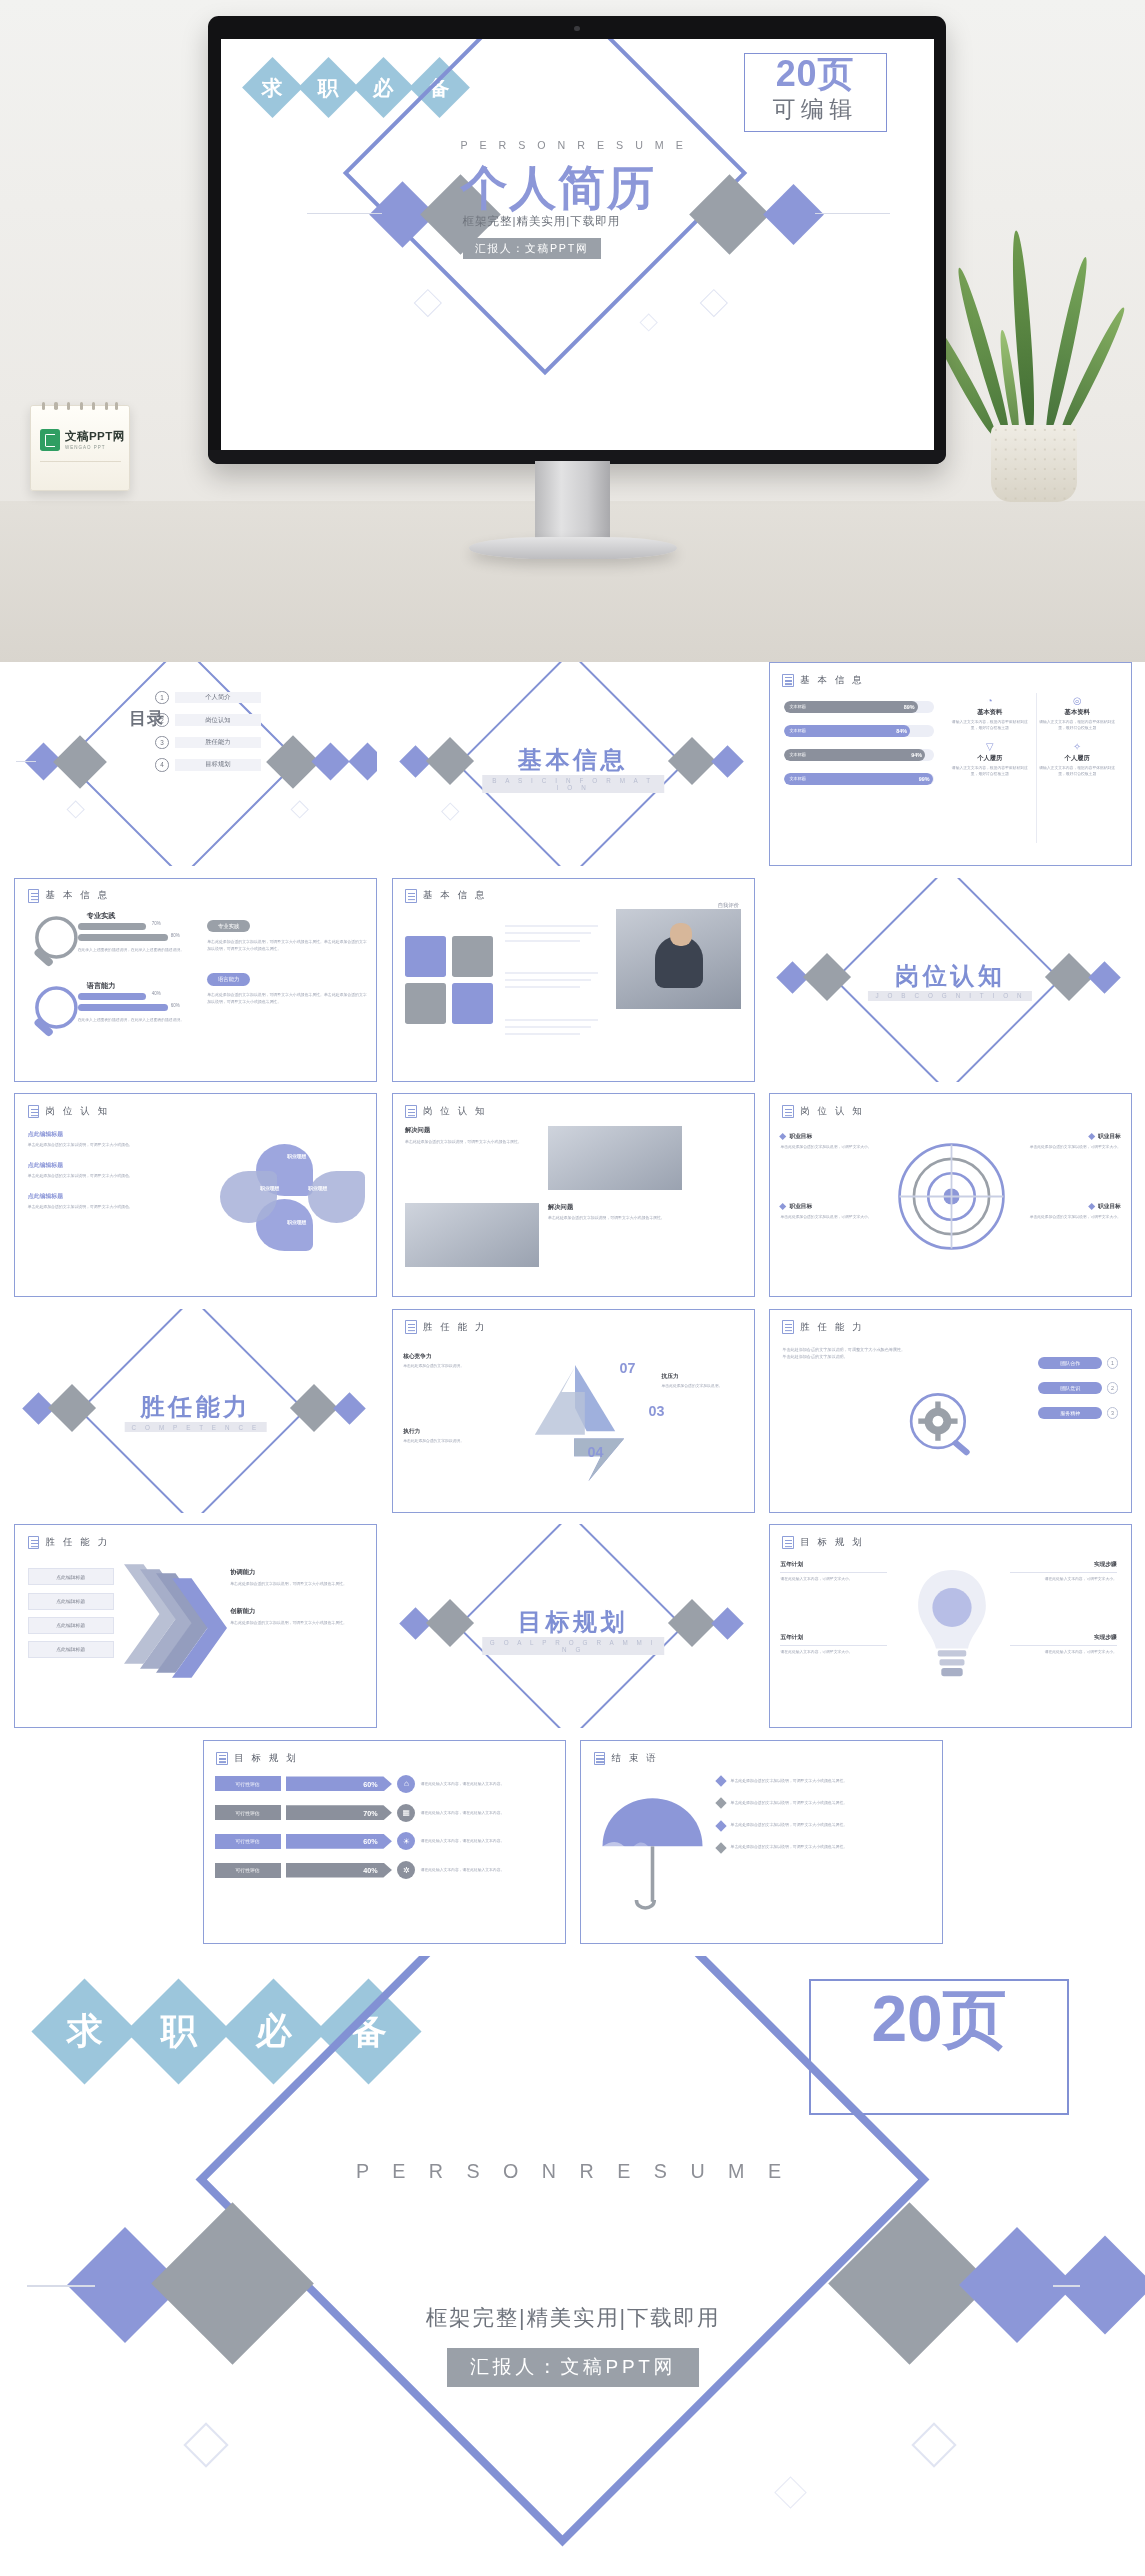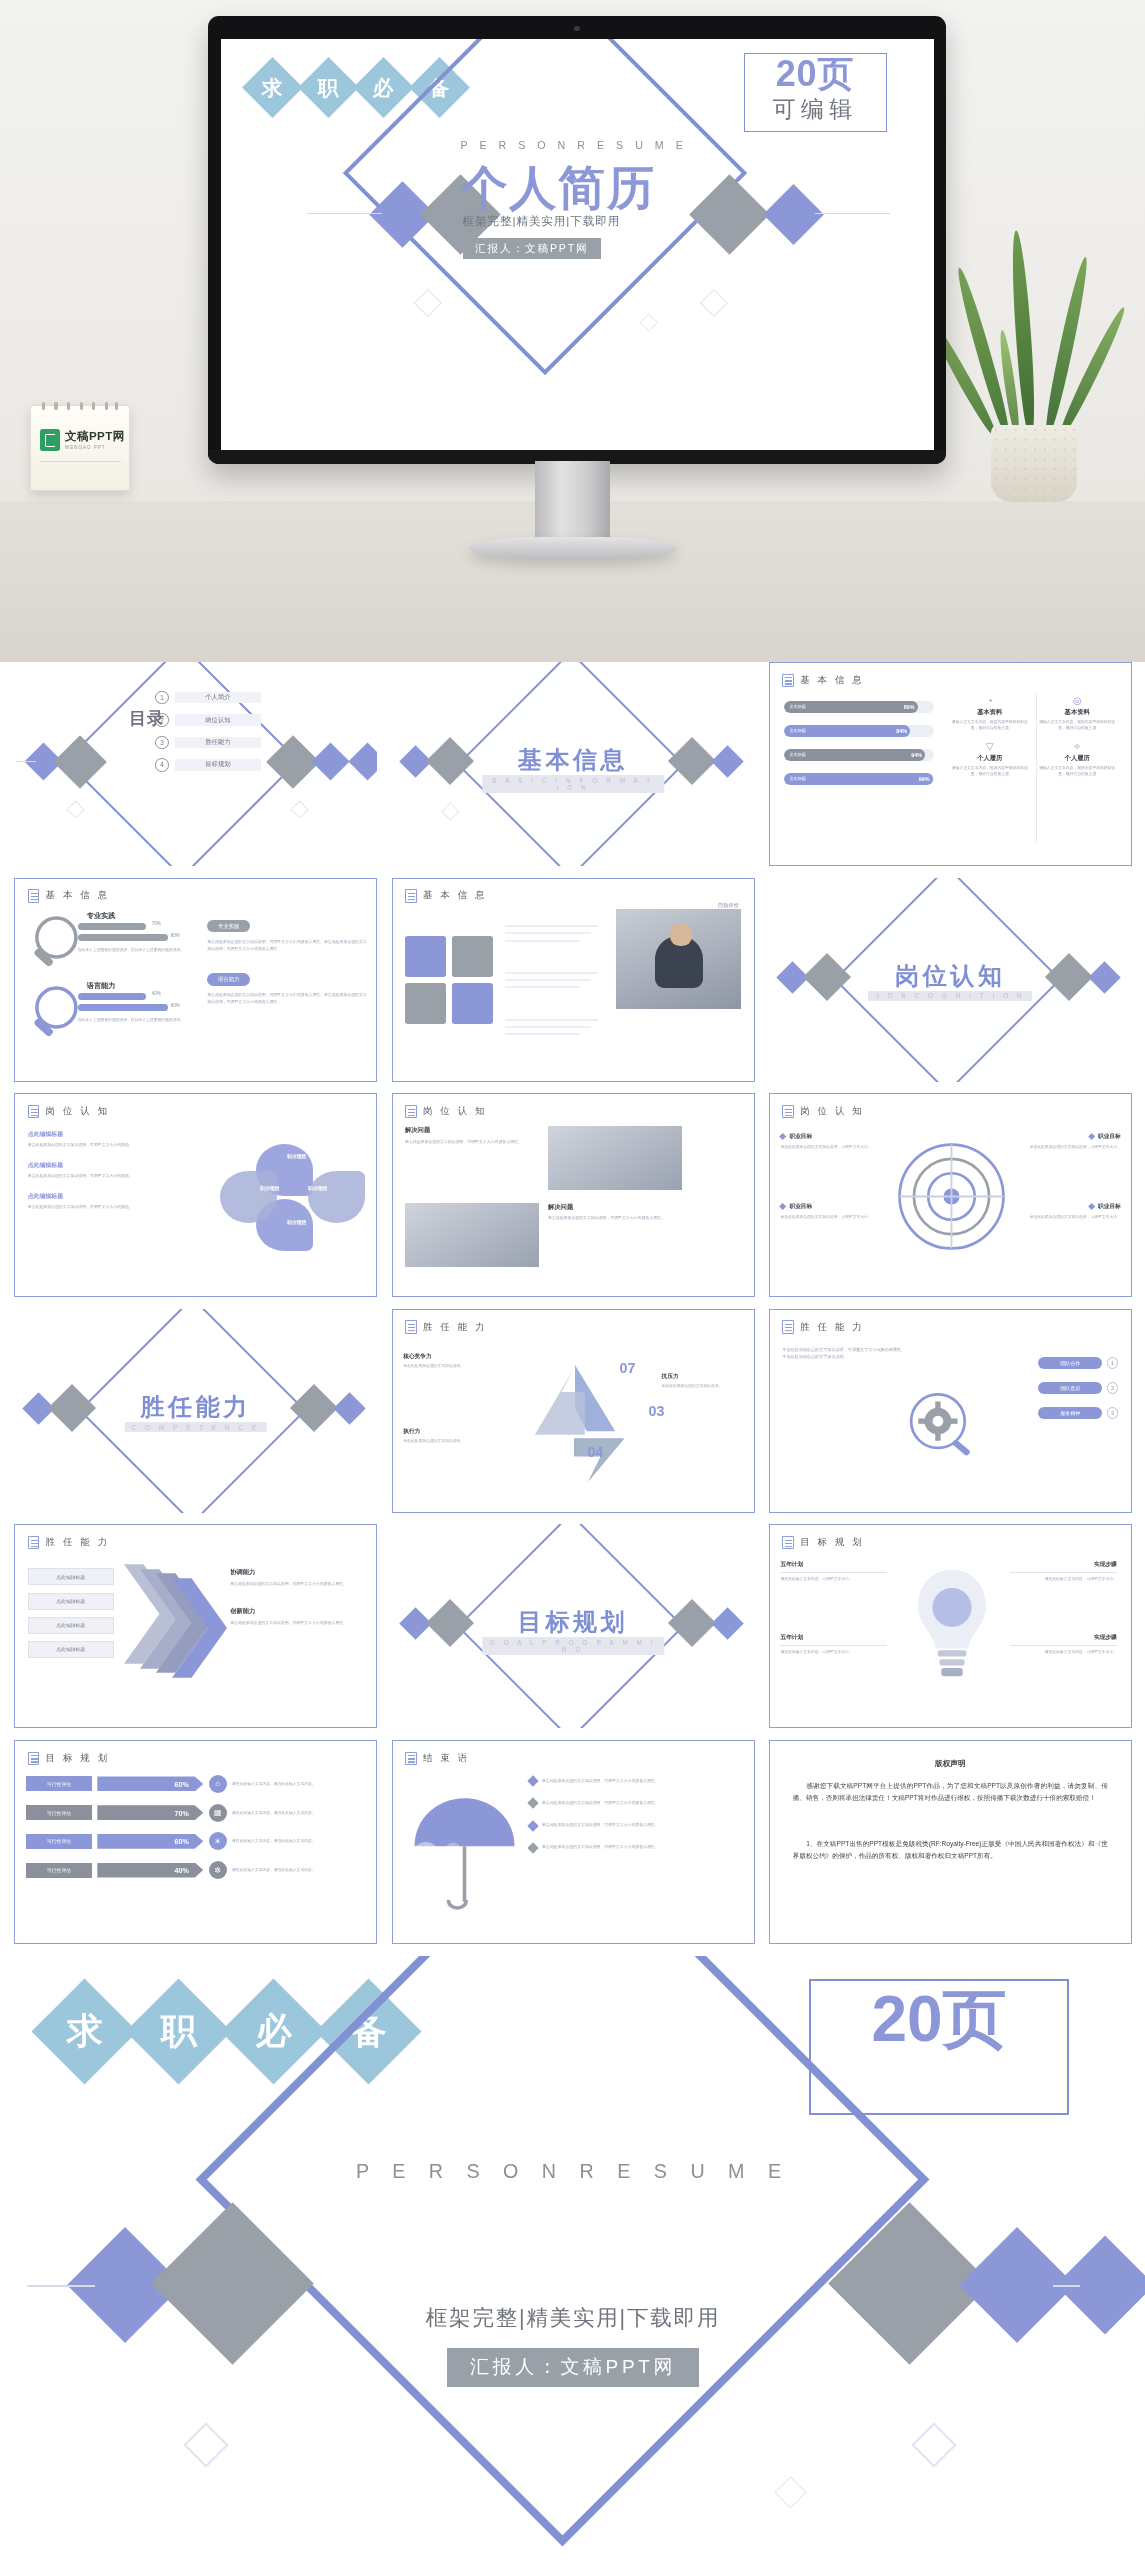--- a/index.html
+++ b/index.html
@@ -688,25 +688,20 @@
             <div style="width:8px;height:8px;background:#8c97d8;transform:rotate(45deg);flex:0 0 auto;"></div>
             <div style="font-size:3.9px;color:#9aa0b0;line-height:6.8px;">单击此处添加合适的文字加以说明，可调整文字大小或颜色等属性。</div>
           </div>
           <div style="display:flex;align-items:center;gap:5.4px;margin-bottom:14.3px;">
             <div style="width:8px;height:8px;background:#9aa0a8;transform:rotate(45deg);flex:0 0 auto;"></div>
             <div style="font-size:3.9px;color:#9aa0b0;line-height:6.8px;">单击此处添加合适的文字加以说明，可调整文字大小或颜色等属性。</div>
           </div>
         </div>
     </div>
 
-    <div class="thumb bordered">
-      <div style="position:absolute;left:0;top:18px;width:100%;text-align:center;font-size:7.6px;font-weight:bold;color:#3d3f45;">版权声明</div>
-      <div style="position:absolute;left:23px;top:39px;width:315px;font-size:6.6px;line-height:12.5px;color:#3d3f45;text-indent:13.4px;text-align:justify;">感谢您下载文稿PPT网平台上提供的PPT作品，为了您和文稿PPT以及原创作者的利益，请勿复制、传播、销售，否则将承担法律责任！文稿PPT将对作品进行维权，按照传播下载次数进行十倍的索取赔偿！</div>
-      <div style="position:absolute;left:23px;top:97px;width:315px;font-size:6.6px;line-height:12.5px;color:#3d3f45;text-indent:13.4px;text-align:justify;">1、在文稿PPT出售的PPT模板是免版税类(RF:Royalty-Free)正版受《中国人民共和国著作权法》和《世界版权公约》的保护，作品的所有权、版权和著作权归文稿PPT所有。</div>
-    </div>
   </div>
 </div>
 
 <div class="final">
   <div id="finalBadges">
       <div style="position:absolute;left:47px;top:38px;width:75px;height:75px;transform:rotate(45deg);background:#9cc6dc;display:flex;align-items:center;justify-content:center;">
         <span style="transform:rotate(-45deg);color:#fff;font-weight:bold;font-size:36px;">求</span>
       </div>
       <div style="position:absolute;left:141px;top:38px;width:75px;height:75px;transform:rotate(45deg);background:#9cc6dc;display:flex;align-items:center;justify-content:center;">
         <span style="transform:rotate(-45deg);color:#fff;font-weight:bold;font-size:36px;">职</span>

